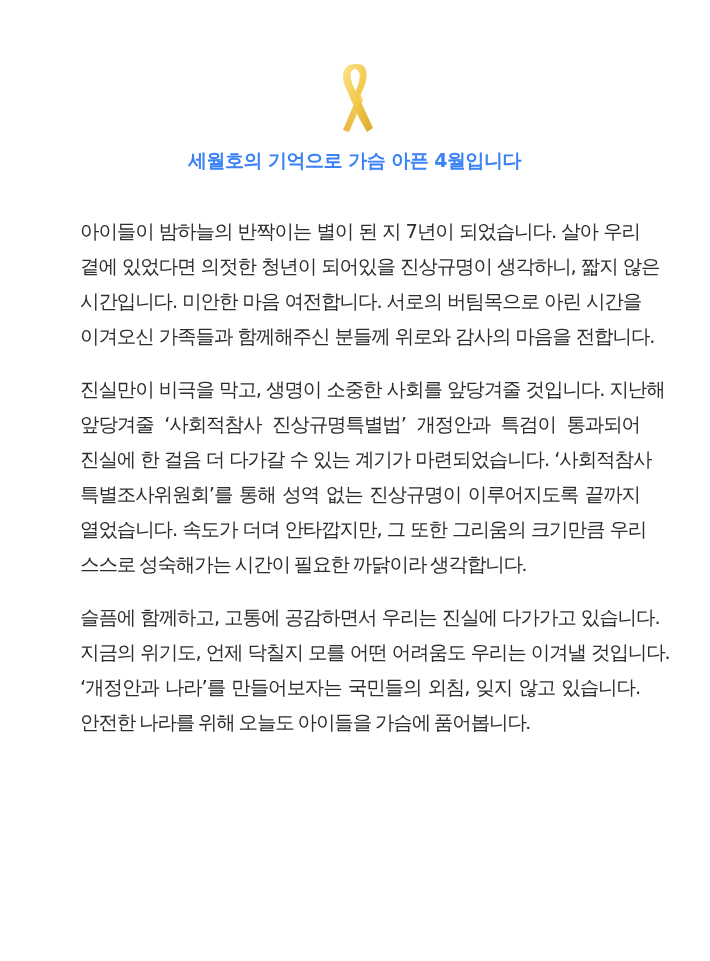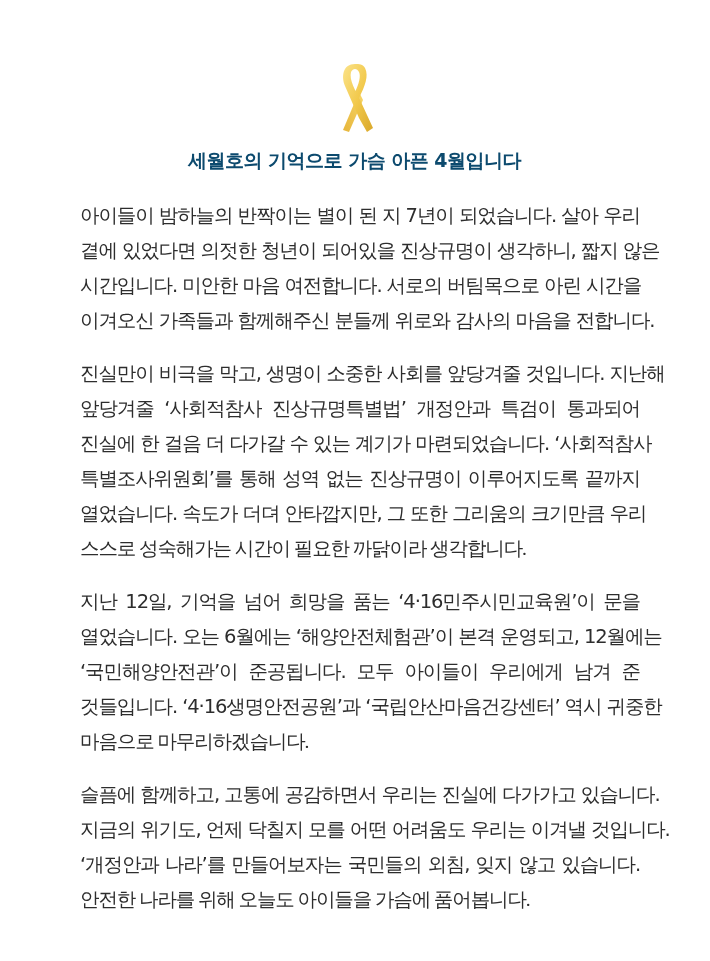--- a/index.html
+++ b/index.html
@@ -24,30 +24,30 @@
     }
     .title {
       position: absolute;
       left: 0;
       right: 1px;
       top: 148px;
       text-align: center;
       font-size: 19px;
       font-weight: bold;
       letter-spacing: -0.5px;
-      color: #0c4a6e;
+      color: #3b82f6;
     }
     .body-text {
       position: absolute;
       left: 80px;
       width: 560px;
       top: 198px;
     }
     .para {
-      margin: 0 0 18px 0;
+      margin: 16px 0 18px 0;
     }
     .line {
       font-size: 19.5px;
       line-height: 35px;
       height: 35px;
       white-space: nowrap;
       letter-spacing: -1.1px;
       color: #2d2d2d;
       text-align: justify;
       text-align-last: justify;
@@ -89,25 +89,18 @@
   </div>
   <div class="para">
     <div class="line">진실만이 비극을 막고, 생명이 소중한 사회를 앞당겨줄 것입니다. 지난해</div>
     <div class="line">앞당겨줄 ‘사회적참사 진상규명특별법’ 개정안과 특검이 통과되어</div>
     <div class="line">진실에 한 걸음 더 다가갈 수 있는 계기가 마련되었습니다. ‘사회적참사</div>
     <div class="line">특별조사위원회’를 통해 성역 없는 진상규명이 이루어지도록 끝까지</div>
     <div class="line">열었습니다. 속도가 더뎌 안타깝지만, 그 또한 그리움의 크기만큼 우리</div>
     <div class="line last">스스로 성숙해가는 시간이 필요한 까닭이라 생각합니다.</div>
   </div>
   <div class="para">
-    <div class="line">지난 12일, 기억을 넘어 희망을 품는 ‘4·16민주시민교육원’이 문을</div>
-    <div class="line">열었습니다. 오는 6월에는 ‘해양안전체험관’이 본격 운영되고, 12월에는</div>
-    <div class="line">‘국민해양안전관’이 준공됩니다. 모두 아이들이 우리에게 남겨 준</div>
-    <div class="line">것들입니다. ‘4·16생명안전공원’과 ‘국립안산마음건강센터’ 역시 귀중한</div>
-    <div class="line last">마음으로 마무리하겠습니다.</div>
-  </div>
-  <div class="para">
     <div class="line">슬픔에 함께하고, 고통에 공감하면서 우리는 진실에 다가가고 있습니다.</div>
     <div class="line">지금의 위기도, 언제 닥칠지 모를 어떤 어려움도 우리는 이겨낼 것입니다.</div>
     <div class="line">‘개정안과 나라’를 만들어보자는 국민들의 외침, 잊지 않고 있습니다.</div>
     <div class="line last">안전한 나라를 위해 오늘도 아이들을 가슴에 품어봅니다.</div>
   </div>
 </div>
 
 </body></html>

